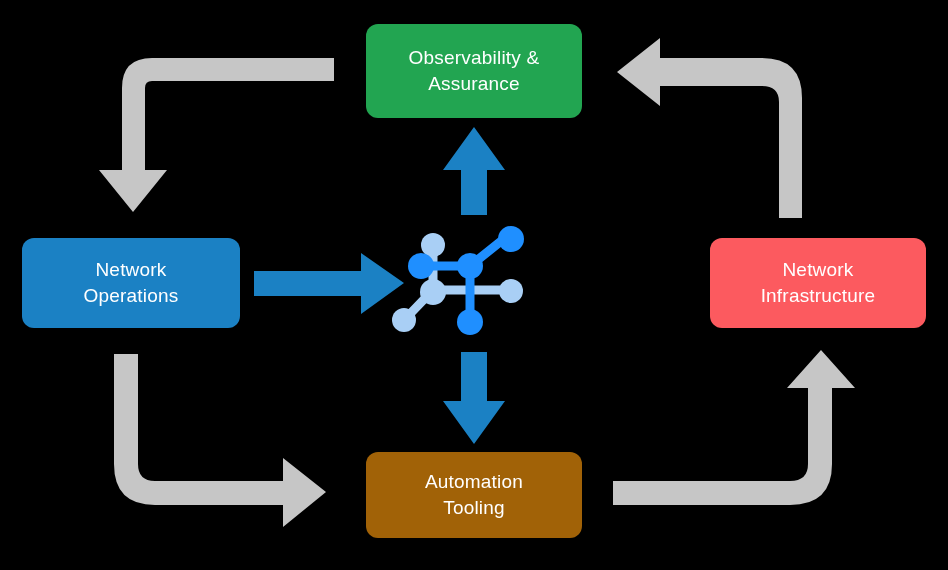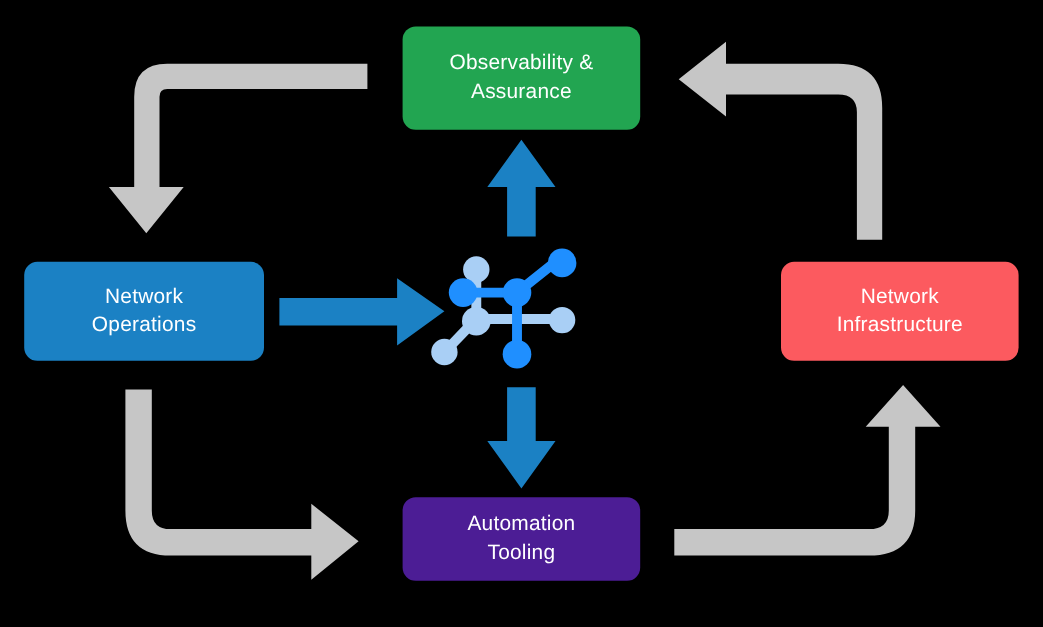--- a/index.html
+++ b/index.html
@@ -52,22 +52,22 @@
     left: 710px;
     top: 238px;
     width: 216px;
     height: 90px;
     background: #fc5a5f;
   }
   #box-automation-tooling {
     left: 366px;
     top: 452px;
     width: 216px;
-    height: 76px;
-    background: #4c1d95;
+    height: 86px;
+    background: #a16207;
   }
   .svg-layer {
     position: absolute;
     left: 0;
     top: 0;
     width: 948px;
     height: 570px;
     pointer-events: none;
   }
   .svg-layer * {

